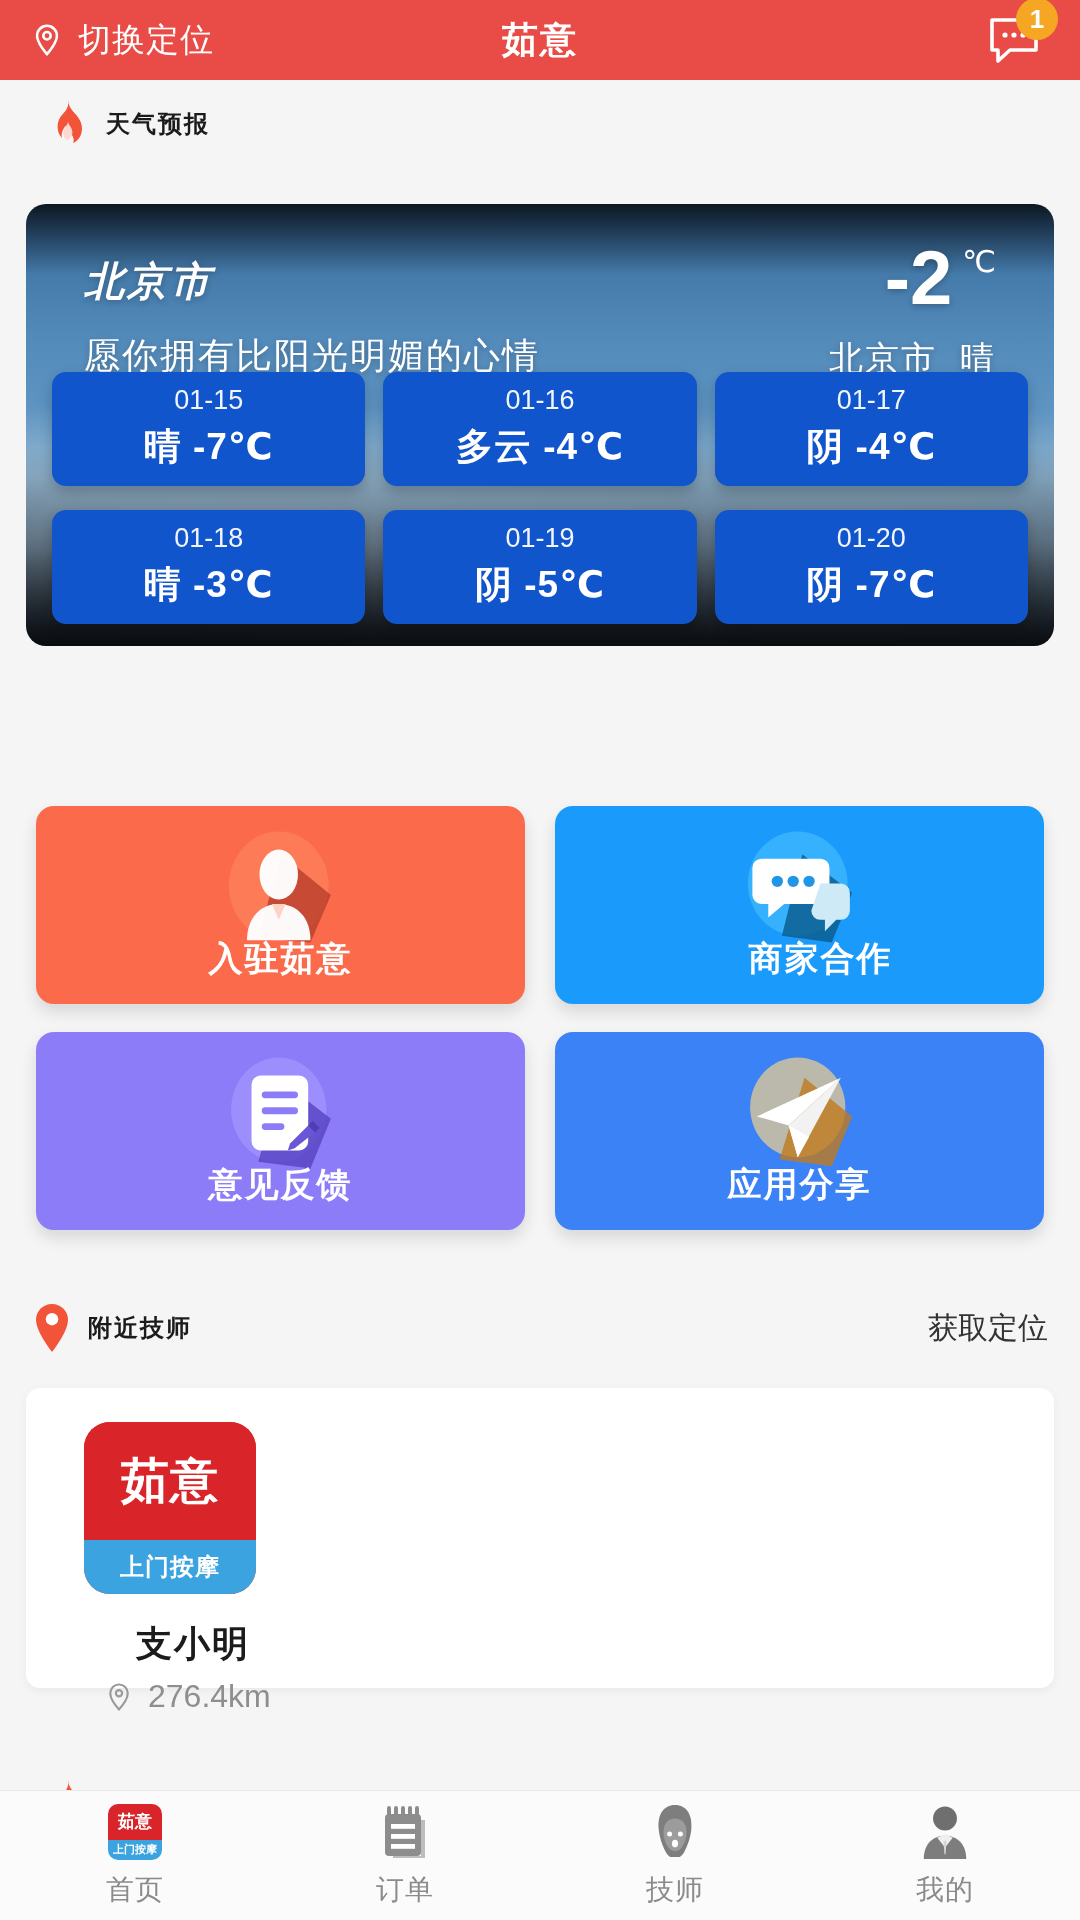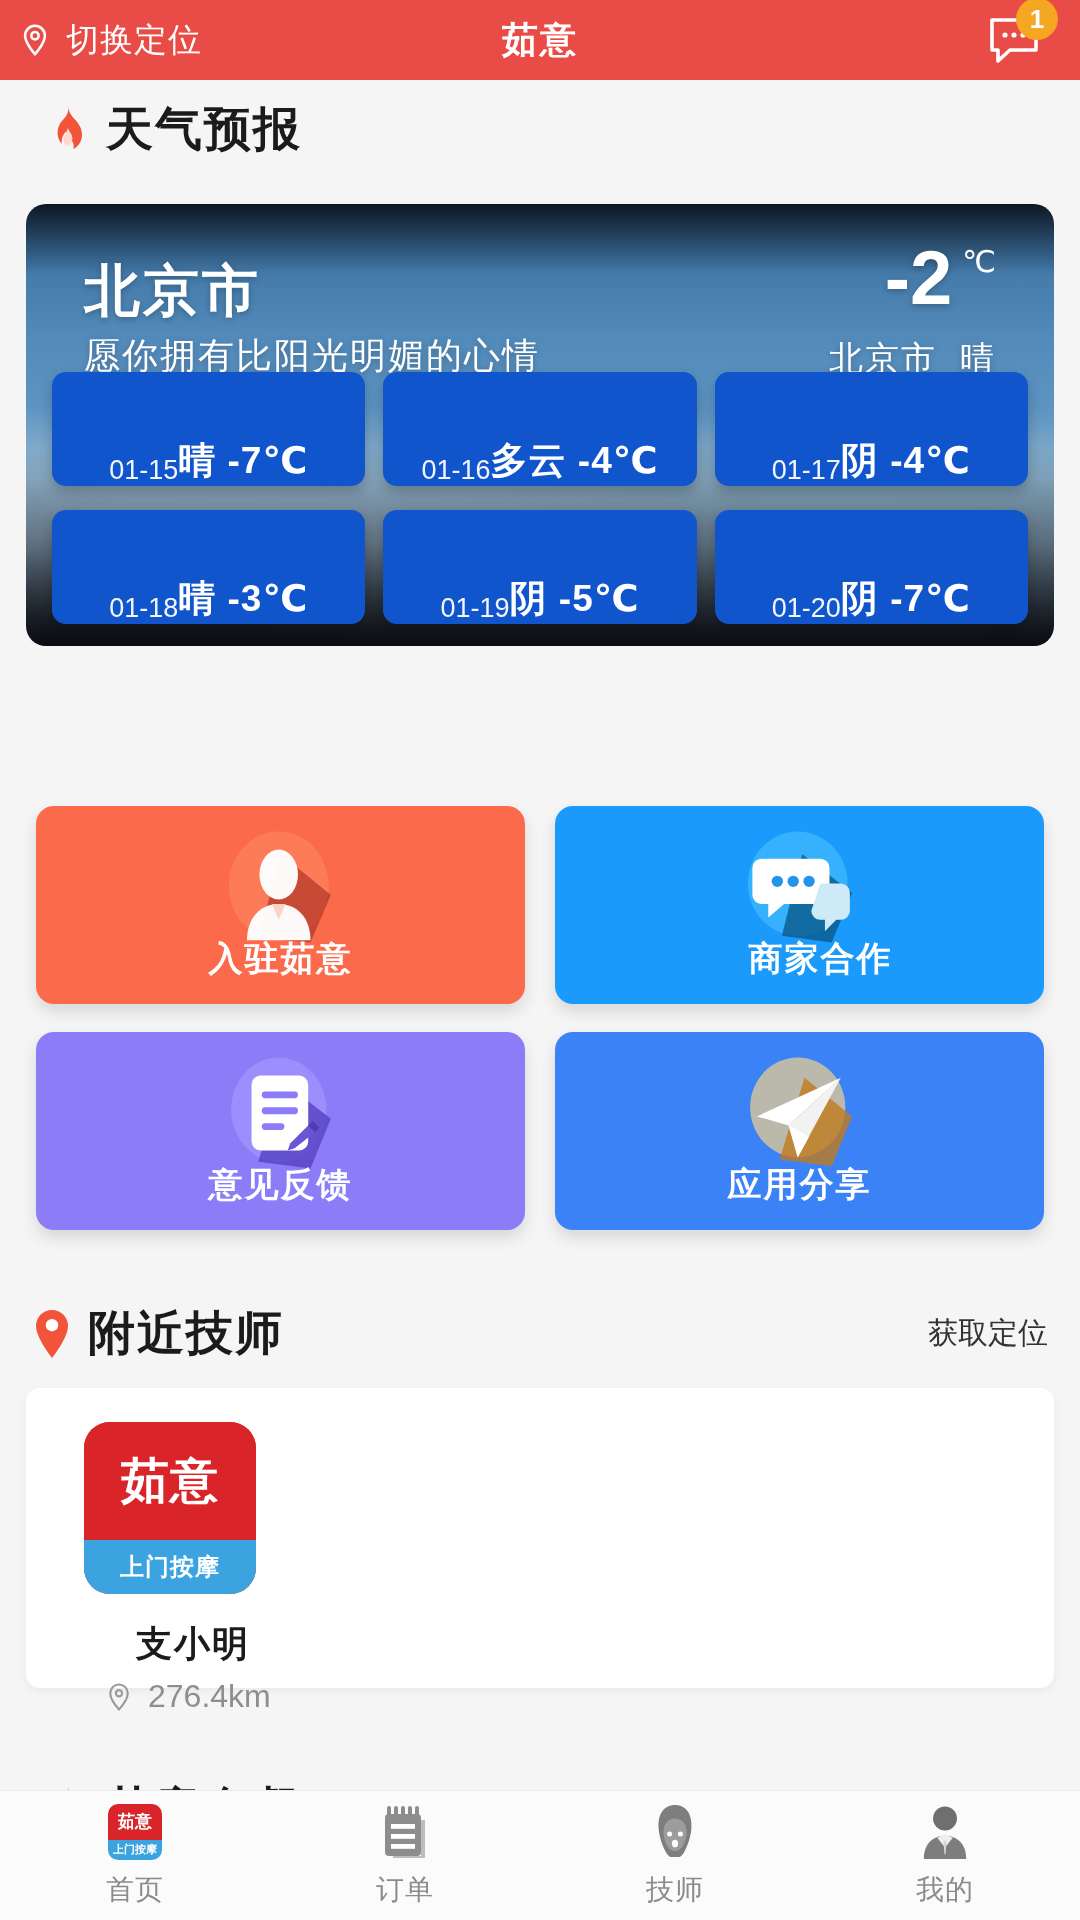--- a/index.html
+++ b/index.html
@@ -10,61 +10,62 @@
     overflow: hidden;
   }
   .phone { position: relative; width: 1080px; height: 1920px; background: #f5f5f5; }
 
   
   .header {
     position: absolute; top: 0; left: 0; width: 1080px; height: 80px;
     background: #e94b47;
     display: flex; align-items: center;
   }
-  .hdr-left { display: flex; align-items: center; gap: 14px; padding-left: 18px; width: 330px; }
+  .hdr-left { display: flex; align-items: center; gap: 14px; padding-left: 30px; width: 330px; }
   .pin-ico { width: 34px; height: 34px; position: relative; flex: none; }
   .pin-ico svg { display: block; }
   .hdr-left-label { color: #fff; font-size: 33px; letter-spacing: 1px; }
   .hdr-title {
     flex: 1; text-align: center; color: #fff; font-size: 36px; font-weight: 700;
     letter-spacing: 2px;
   }
   .hdr-right { width: 330px; display: flex; justify-content: flex-end; padding-right: 38px; position: relative; }
   .chat-ico { width: 56px; height: 52px; position: relative; }
   .badge {
     position: absolute; right: 22px; top: -16px;
     min-width: 42px; height: 42px; border-radius: 21px;
     background: #f5a623; color: #fff; font-size: 26px;
     display: flex; align-items: center; justify-content: center;
     padding: 0 10px; font-weight: 600;
   }
 
   
   .sec-title { display: flex; align-items: center; gap: 16px; }
-  .sec-title .txt { font-size: 47px; font-weight: 700; color: #1b1b1b; letter-spacing: 2px; }
+  .sec-title .txt { font-size: 24px; font-weight: 700; color: #1b1b1b; letter-spacing: 2px; }
   .flame { width: 44px; height: 52px; flex: none; }
   .pin-red { width: 40px; height: 52px; flex: none; }
   .sec-action { font-size: 30px; color: #333; }
 
   
   #weather-head { position: absolute; left: 46px; top: 98px; }
   .weather-card {
     position: absolute; left: 26px; top: 204px; width: 1028px; height: 442px;
     border-radius: 20px; overflow: hidden;
     background:
       linear-gradient(to bottom, rgba(6,10,16,0.88) 0%, rgba(6,10,16,0.05) 16%, rgba(0,0,0,0) 30%,
                       rgba(0,0,0,0) 55%, rgba(10,14,20,0.35) 76%, rgba(6,8,12,0.95) 100%),
       radial-gradient(120% 70% at 78% 86%, rgba(180,200,215,0.55) 0%, rgba(120,140,160,0.0) 55%),
       radial-gradient(90% 60% at 16% 80%, rgba(200,215,228,0.5) 0%, rgba(150,170,190,0.0) 60%),
       linear-gradient(to bottom, #3d77ab 0%, #5d94c2 46%, #86aecb 62%, #6e8fa8 78%, #20303c 100%);
   }
   .wx-city {
     position: absolute; left: 58px; top: 50px;
-    font-size: 56px; font-weight: 700; color: #ffffff; letter-spacing: 3px;
+    font-size: 40px; font-weight: 700; color: #ffffff; letter-spacing: 3px;
     text-shadow: 0 2px 6px rgba(0,0,0,0.25);
+    font-style: italic;
   }
   .wx-slogan {
     position: absolute; left: 58px; top: 128px;
     font-size: 36px; color: #ffffff; letter-spacing: 2px;
     text-shadow: 0 2px 6px rgba(0,0,0,0.25);
   }
   .wx-temp-wrap { position: absolute; right: 58px; top: 36px; text-align: right; }
   .wx-temp-row { display: flex; align-items: flex-start; justify-content: flex-end; }
   .wx-temp {
     font-size: 76px; font-weight: 600; color: #fff; line-height: 1;
@@ -75,21 +76,21 @@
     margin-top: 20px; font-size: 34px; color: #fff; letter-spacing: 2px;
     text-shadow: 0 2px 6px rgba(0,0,0,0.25); white-space: pre;
   }
   .wx-grid {
     position: absolute; left: 26px; right: 26px; top: 168px;
     display: grid; grid-template-columns: repeat(3, 1fr); gap: 24px 18px;
   }
   .wx-tile {
     height: 114px; border-radius: 14px; background: #1155cc;
     box-shadow: 0 6px 14px rgba(0,0,0,0.22);
-    display: flex; flex-direction: row; align-items: flex-end; justify-content: center;
+    display: flex; flex-direction: column; align-items: center; justify-content: center;
     color: #fff;
   }
   .wx-date { font-size: 27px; opacity: .95; line-height: 1.1; }
   .wx-cond { font-size: 37px; font-weight: 600; margin-top: 6px; letter-spacing: 1px; }
 
   
   .actions {
     position: absolute; left: 36px; top: 806px; width: 1008px;
     display: grid; grid-template-columns: 1fr 1fr; gap: 28px 30px;
   }

